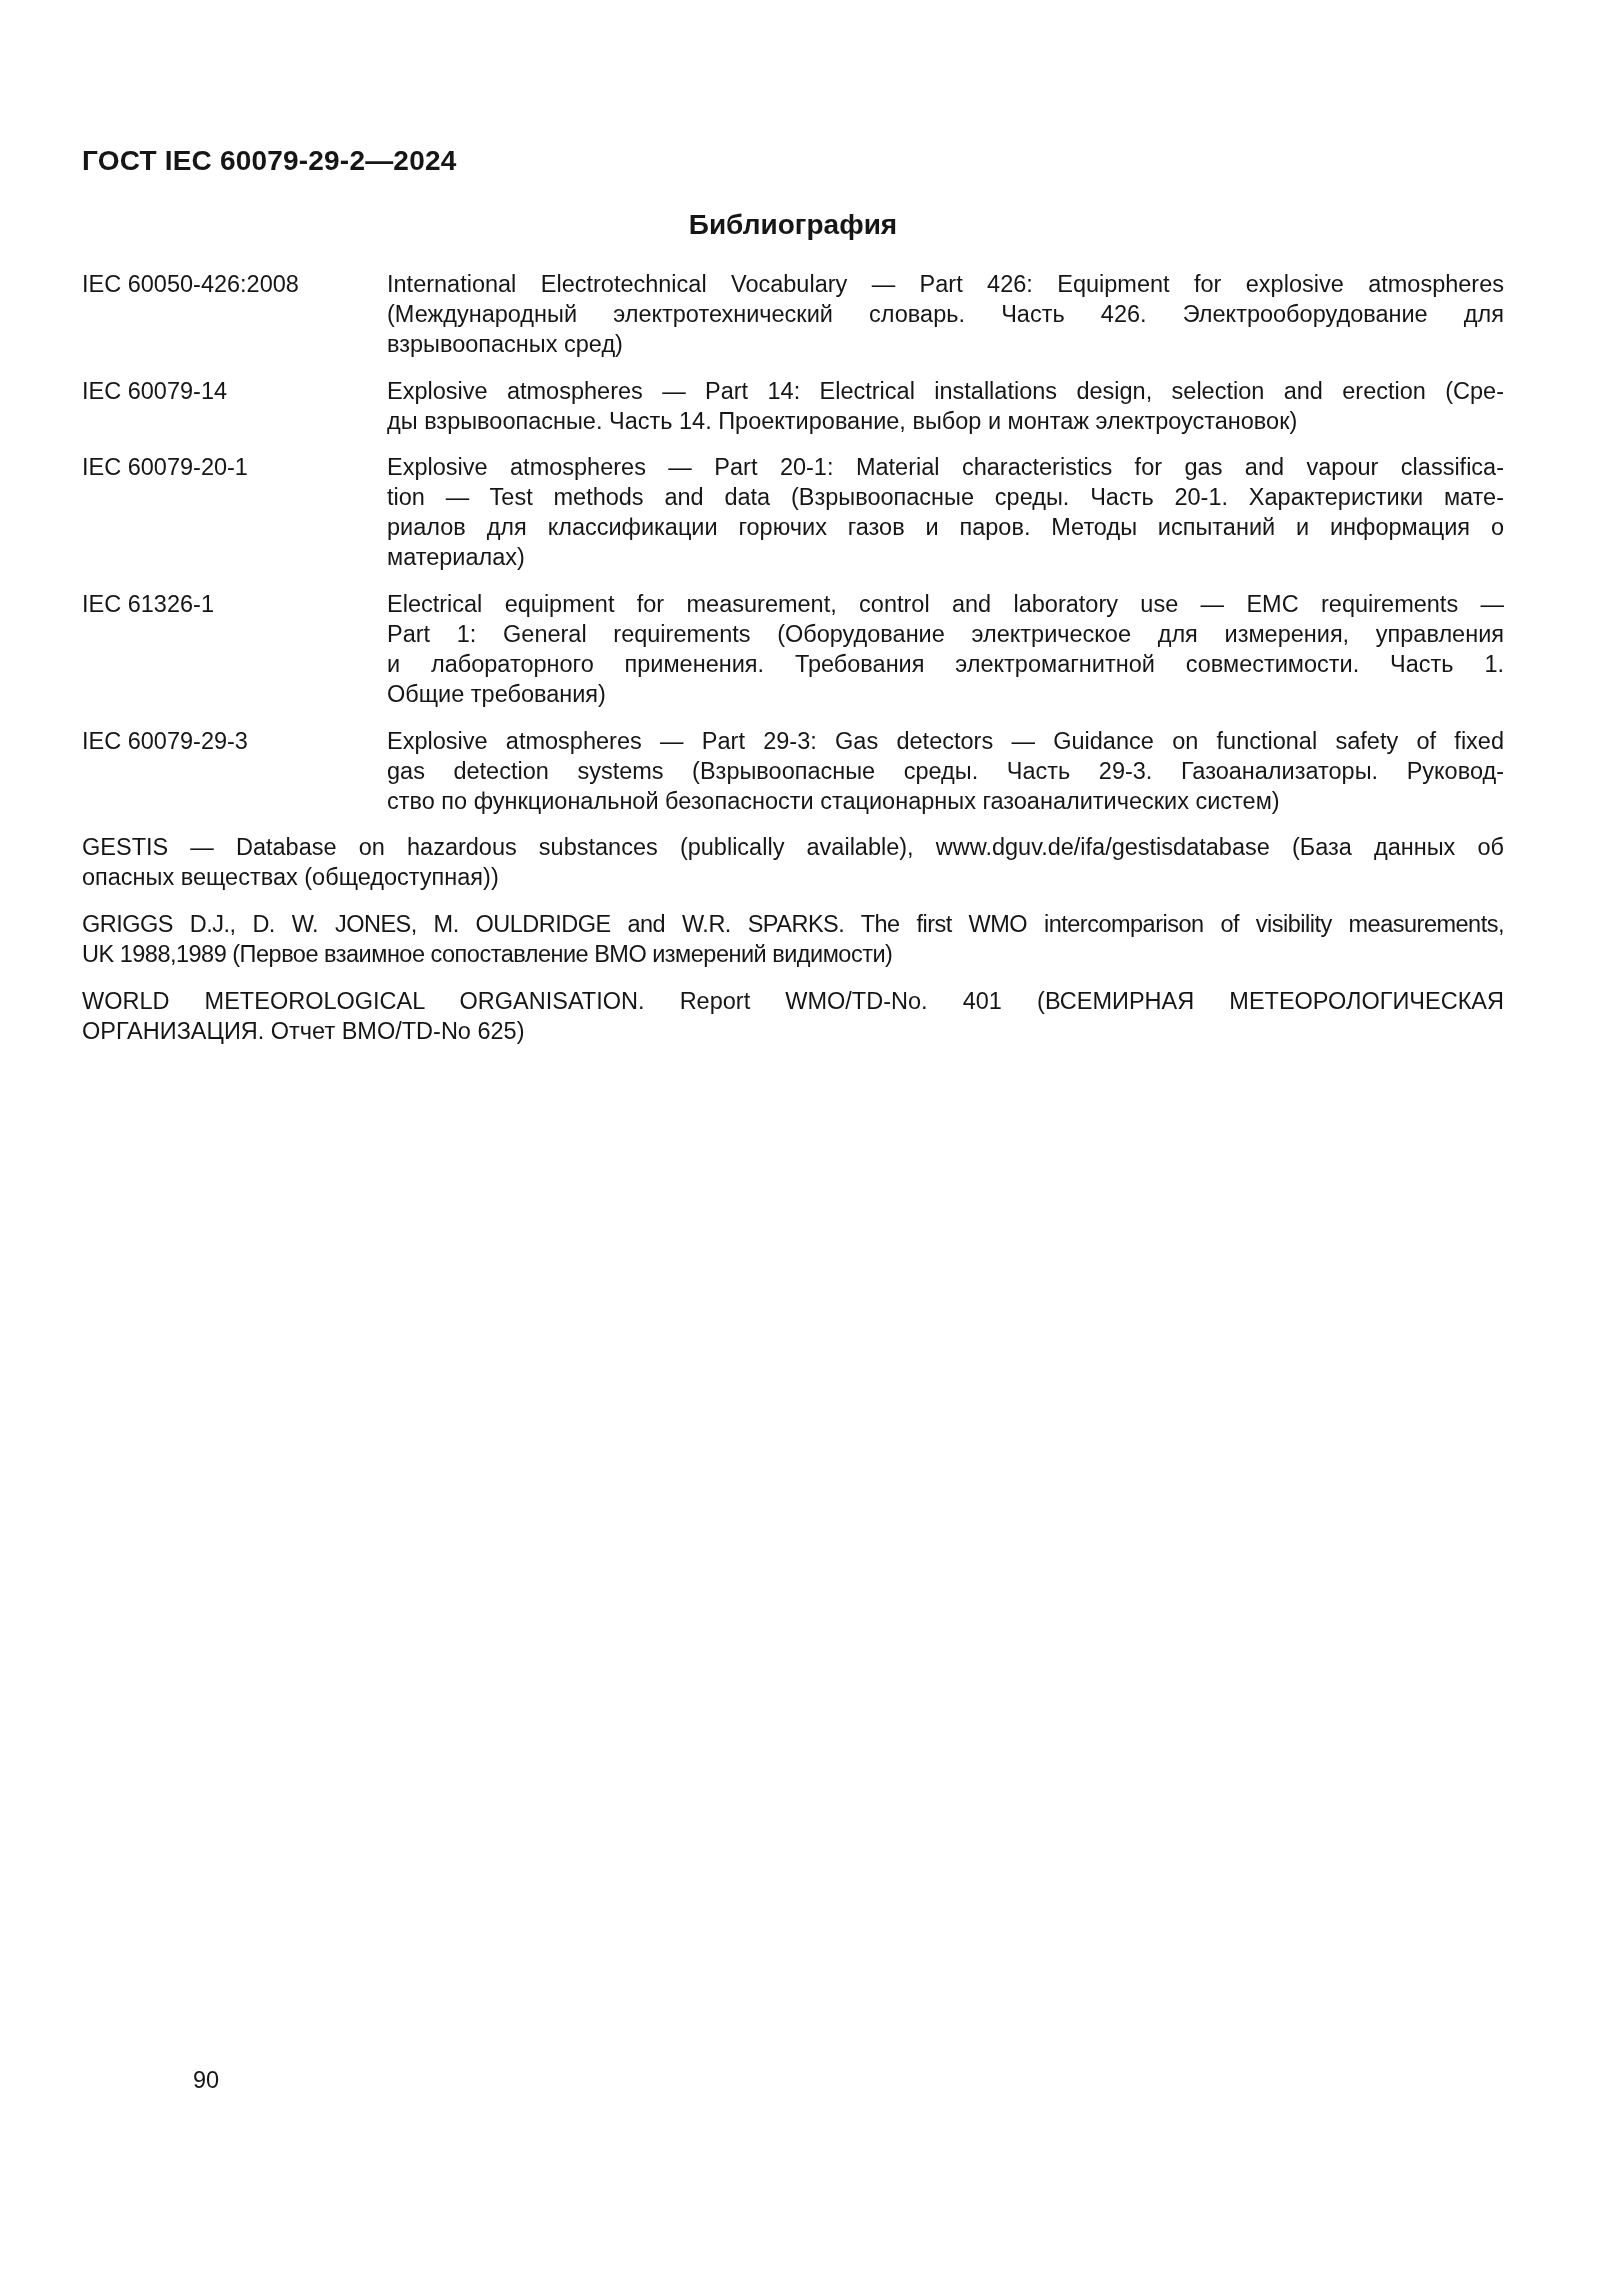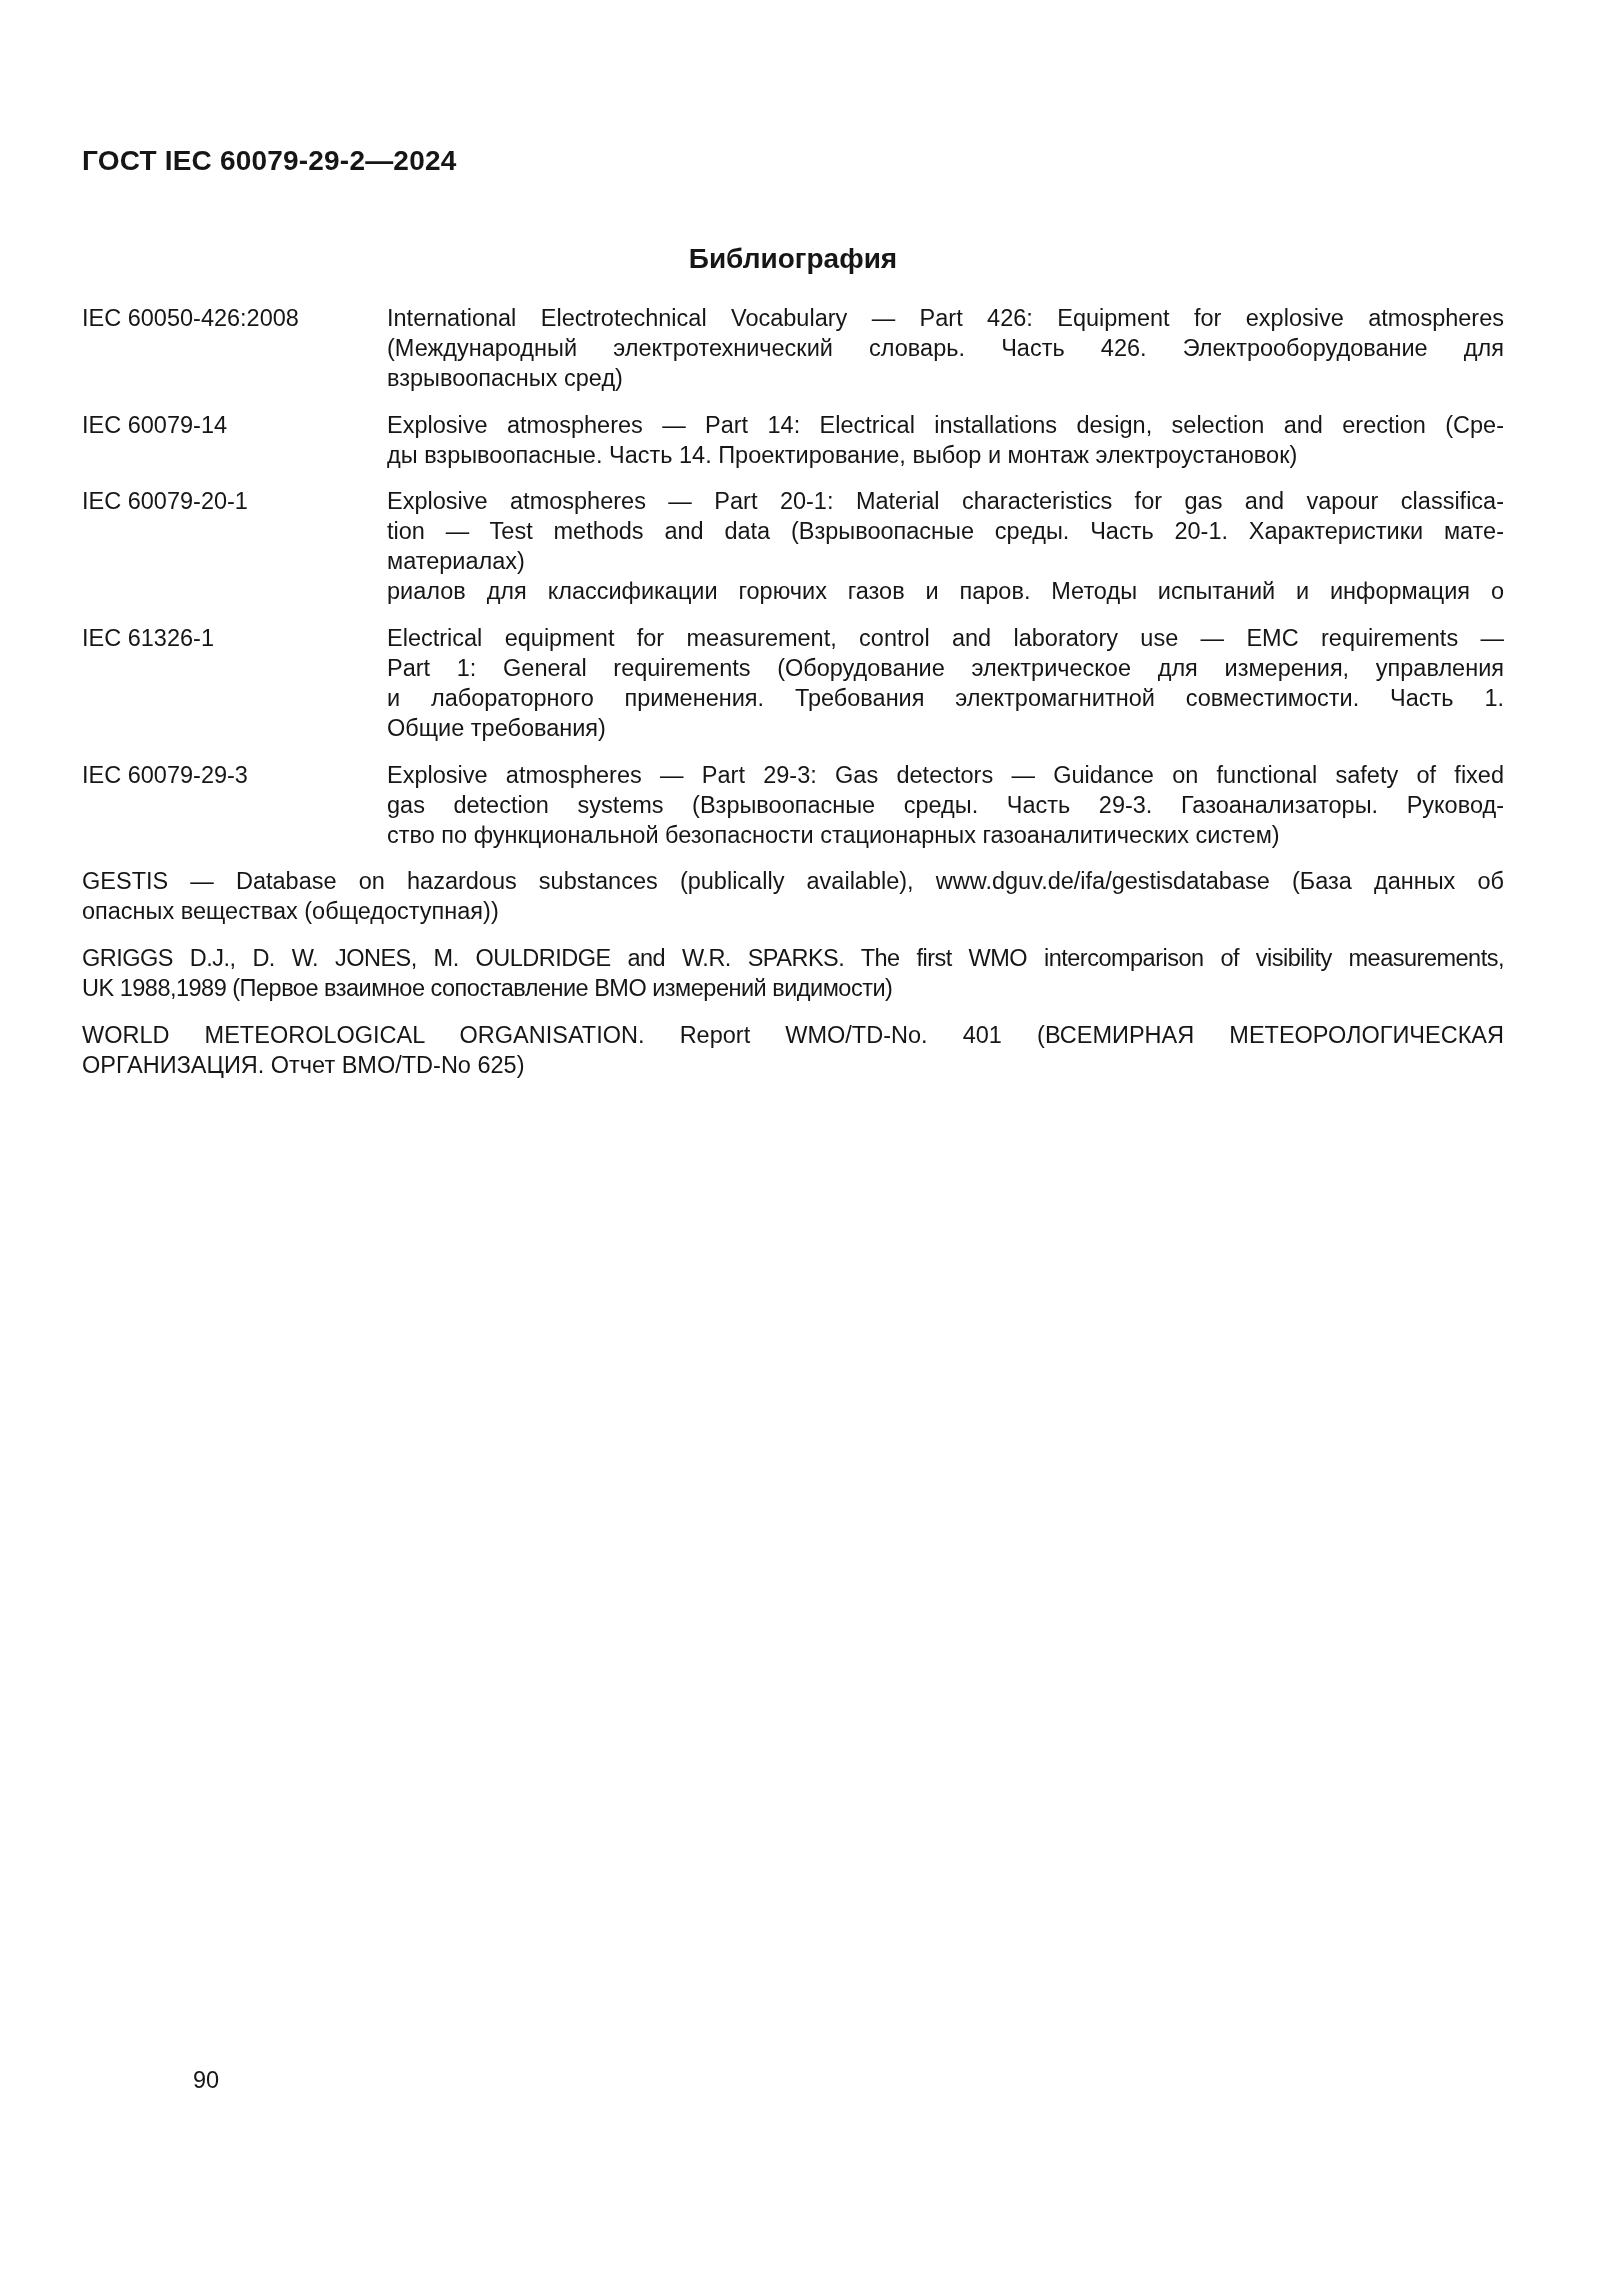--- a/index.html
+++ b/index.html
@@ -22,21 +22,21 @@
     font-size: 28px;
     font-weight: bold;
     line-height: 1;
     letter-spacing: 0.2px;
   }
   .section-title {
     font-size: 28px;
     font-weight: bold;
     line-height: 1;
     text-align: center;
-    margin-top: 70px;
+    margin-top: 36px;
   }
   .references {
     margin-top: 30px;
   }
   .ref-entry {
     display: flex;
     font-size: 23.5px;
     line-height: 30px;
     margin-bottom: 16.7px;
   }
@@ -102,22 +102,22 @@
           <div class="text-line">Explosive atmospheres — Part 14: Electrical installations design, selection and erection (Сре-</div>
           <div class="text-line last-line">ды взрывоопасные. Часть 14. Проектирование, выбор и монтаж электроустановок)</div>
         </div>
     </div>
 
     <div class="ref-entry">
       <div class="ref-id">IEC 60079-20-1</div>
       <div class="ref-desc justified">
           <div class="text-line">Explosive atmospheres — Part 20-1: Material characteristics for gas and vapour classifica-</div>
           <div class="text-line">tion — Test methods and data (Взрывоопасные среды. Часть 20-1. Характеристики мате-</div>
+          <div class="text-line">риалов для классификации горючих газов и паров. Методы испытаний и информация о</div>
           <div class="text-line last-line">материалах)</div>
-          <div class="text-line">риалов для классификации горючих газов и паров. Методы испытаний и информация о</div>
         </div>
     </div>
 
     <div class="ref-entry">
       <div class="ref-id">IEC 61326-1</div>
       <div class="ref-desc justified">
           <div class="text-line">Electrical equipment for measurement, control and laboratory use — EMC requirements —</div>
           <div class="text-line">Part 1: General requirements (Оборудование электрическое для измерения, управления</div>
           <div class="text-line">и лабораторного применения. Требования электромагнитной совместимости. Часть 1.</div>
           <div class="text-line last-line">Общие требования)</div>

